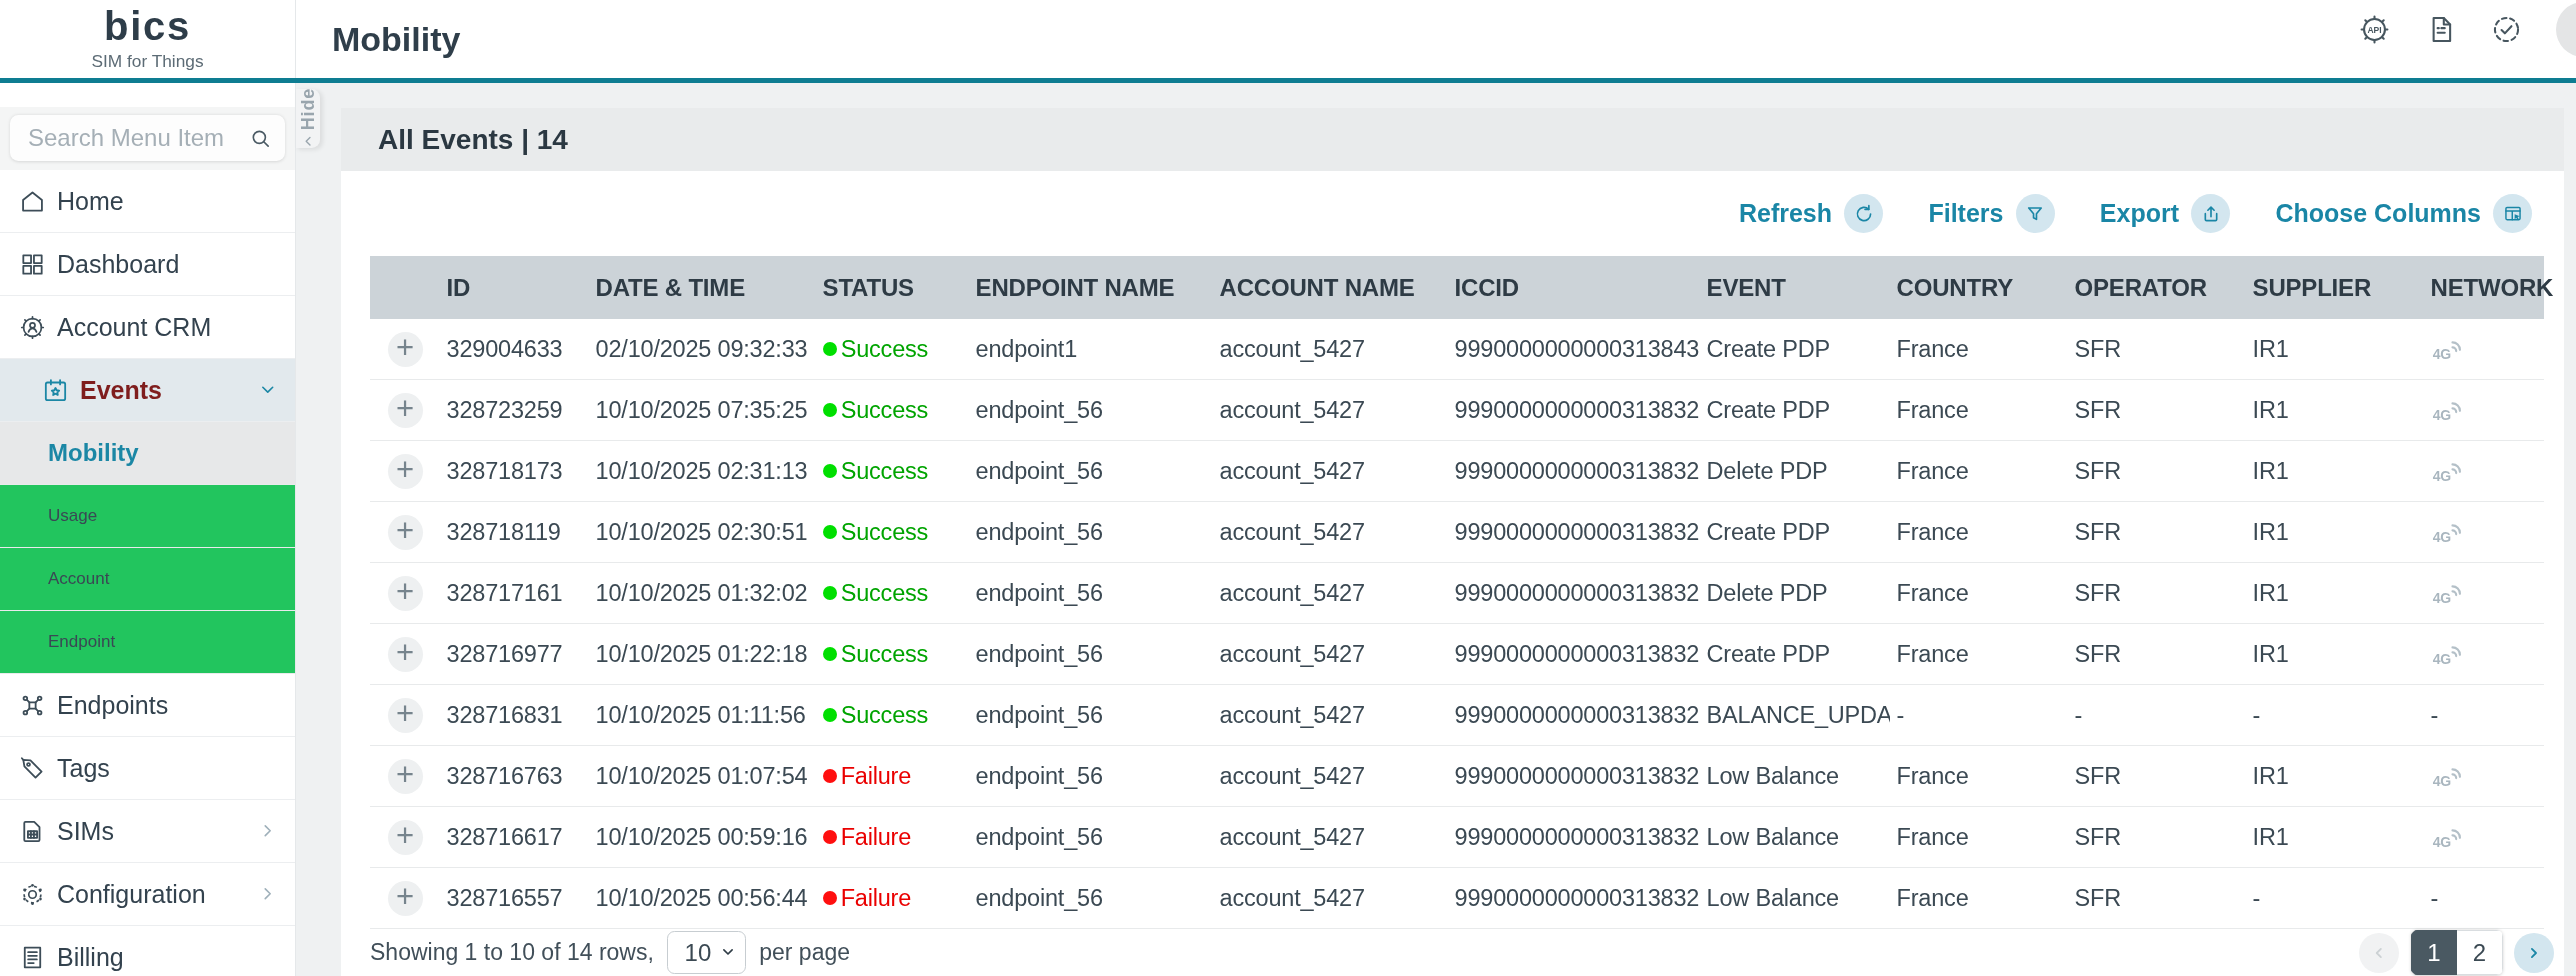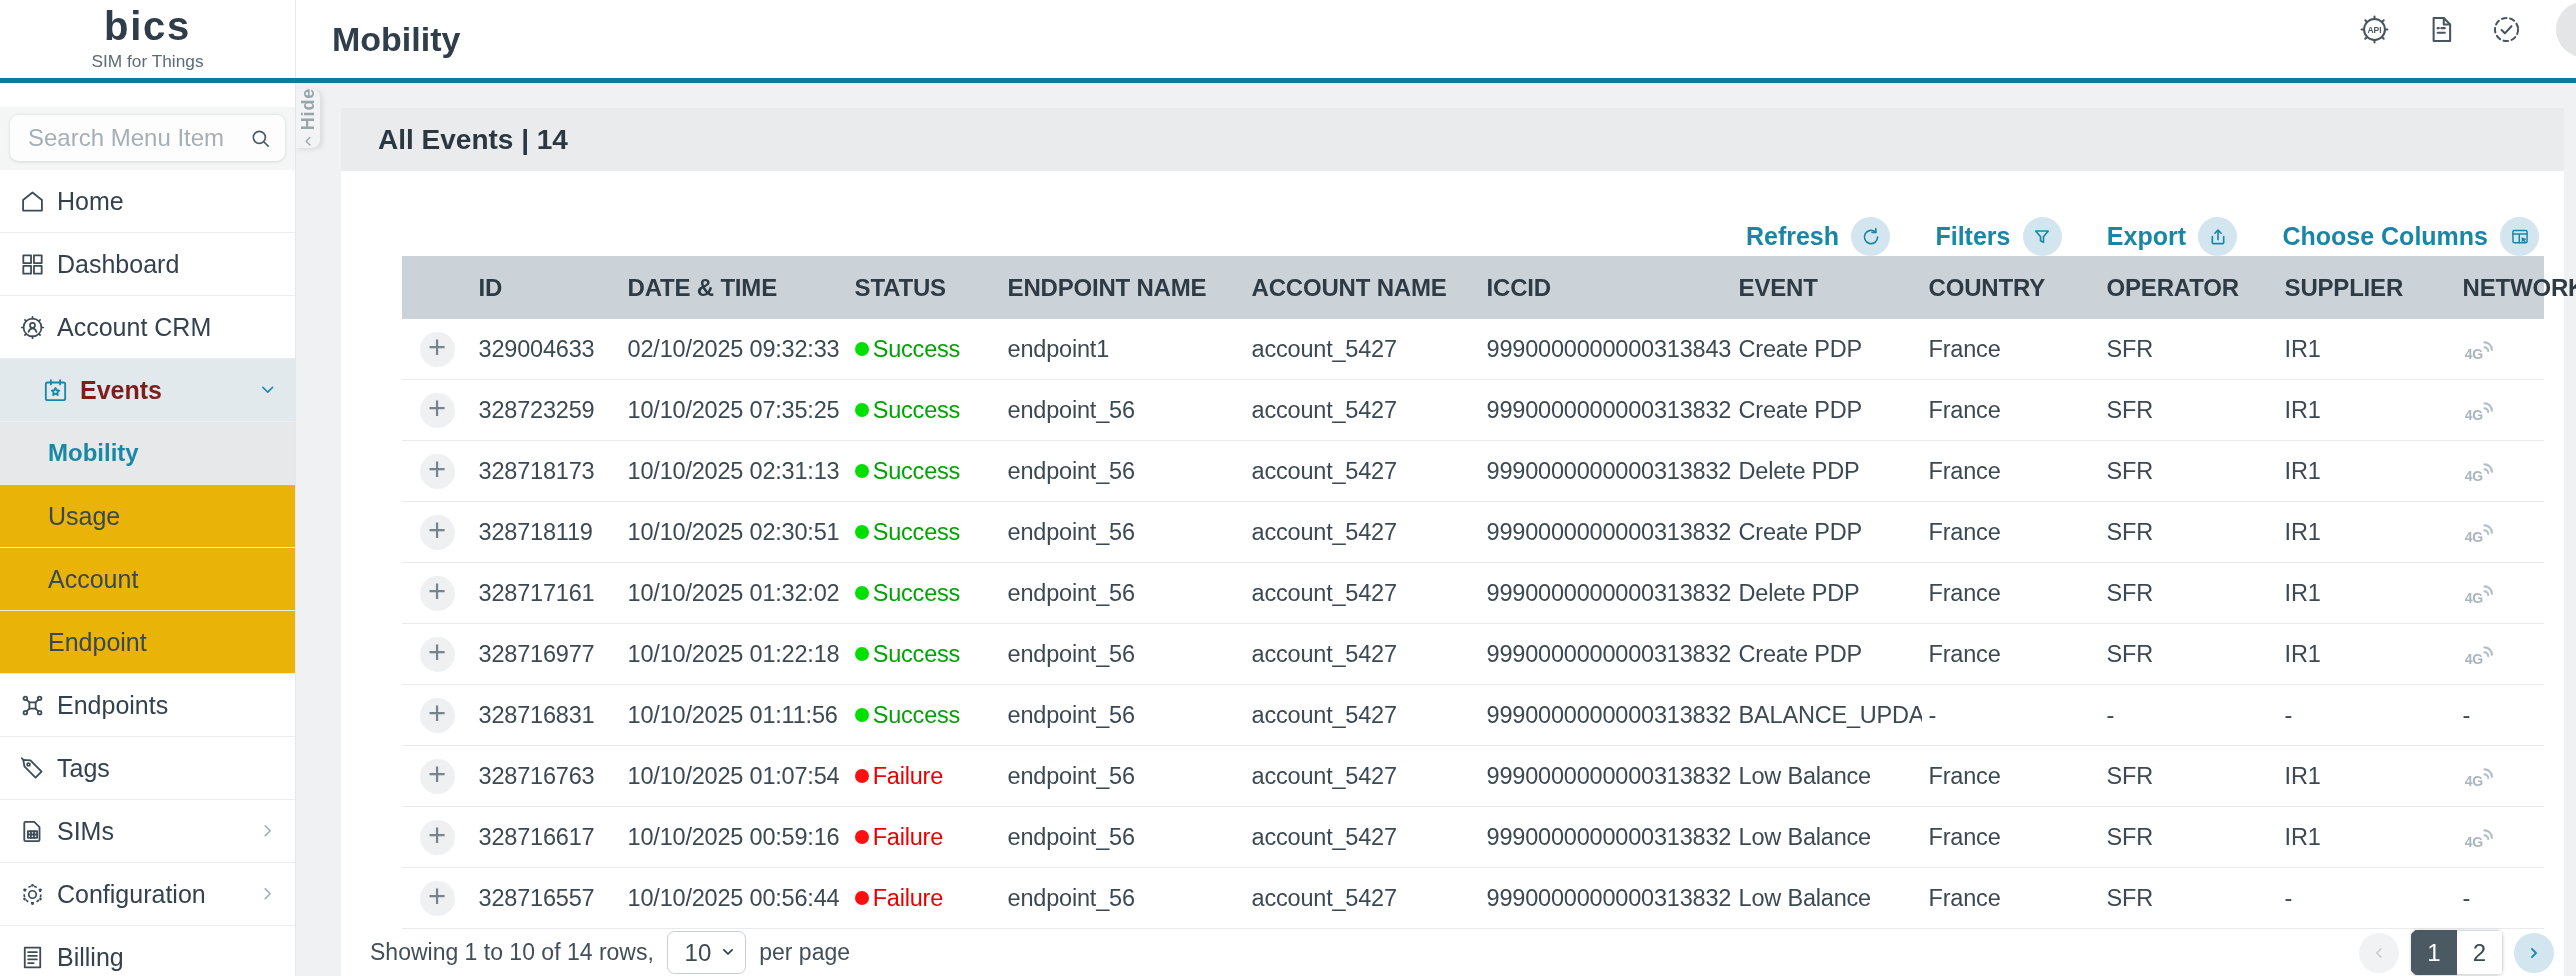--- a/index.html
+++ b/index.html
@@ -28,42 +28,42 @@
   .search-icon { position:absolute; right:13.2px; top:11.6px; width:23px; height:23px; color:#4a5a64; }
   .nav-item { height:63px; display:flex; align-items:center; gap:10px; padding:0 16.5px 0 18px; border-bottom:0.8px solid #eceef0; font-size:25px; color:#33424e; cursor:pointer; }
   .nav-icon { width:29px; height:29px; flex:none; color:#3d4d58; }
   .nav-icon svg { width:100%; height:100%; }
   .nav-label { flex:1; white-space:nowrap; }
   .chev { width:21.5px; height:21.5px; color:#9fb0ba; flex:none; }
   .chev svg { width:100%; height:100%; }
   .nav-item.active { background:#e2e9ed; color:#7f1d1d; font-weight:700;padding-left:41px; }
   .nav-item.active .nav-icon { color:#1b87a5; }
   .nav-item.active .chev { color:#1b87a5; }
-  .subitem { height:63px; display:flex; align-items:center; padding-left:48px; font-size:25px; color:#3a4854; background:#eab308; border-bottom:0.8px solid #e9ebec; cursor:pointer; }
+  .subitem { height:63px; display:flex; align-items:center; padding-left:48px; font-size:17px; color:#3a4854; background:#22c55e; border-bottom:0.8px solid #e9ebec; cursor:pointer; }
   .subitem.active { background:#e7e8e9; color:#1b87a5; font-weight:700; font-size:24px; }
 
   
   .hide-tab { position:absolute; left:296px; top:89px; width:24px; height:59px; background:#f2f3f4; border-radius:0 8.3px 8.3px 0; box-shadow:2.5px 1.7px 4.1px rgba(0,0,0,.08); z-index:6; display:flex; flex-direction:column; align-items:center; justify-content:center; gap:3.3px; color:#99a5ad; cursor:pointer; }
   .hide-label { writing-mode:vertical-rl; transform:rotate(180deg); font-size:18px; font-weight:700; letter-spacing:0.8px; }
   .hide-chev { width:16.5px; height:16.5px; }
   .hide-chev svg { width:100%; height:100%; }
 
   
   .main { position:absolute; left:296px; top:83px; right:0; bottom:0; background:#eff1f2; }
   .panel { position:absolute; left:45px; top:25px; right:11.6px; bottom:0; display:flex; flex-direction:column; }
   .panel-title { height:63px; flex:none; background:#e9ebec; display:flex; align-items:center; padding-left:37px; font-size:28px; font-weight:700; color:#2b3842; }
   .panel-body { flex:1; background:#fff; display:flex; flex-direction:column; min-height:0; }
-  .actions-row { height:85px; flex:none; display:flex; align-items:flex-end; justify-content:flex-end; gap:45px; padding-right:25px; }
+  .actions-row { height:85px; flex:none; display:flex; align-items:center; justify-content:flex-end; gap:45px; padding-right:32px; }
   .action { display:flex; align-items:center; gap:12.4px; color:#1a86a6; font-size:25px; font-weight:700; cursor:pointer; }
   .action-circle { width:39px; height:39px; border-radius:50%; background:#d3e6ef; display:flex; align-items:center; justify-content:center; flex:none; }
   .action-circle svg { width:22px; height:22px; color:#1a86a6; }
 
   
   .table { margin:0 20.6px 0 29px; flex:none; }
-  .grid { display:grid; grid-template-columns:70px 149px 227px 153px 244px 235px 252px 190px 178px 178px 178px minmax(0,1fr); align-items:center;margin-left:32px; }
+  .grid { display:grid; grid-template-columns:70px 149px 227px 153px 244px 235px 252px 190px 178px 178px 178px minmax(0,1fr); align-items:center; }
   .thead { background:#ccd3d8; height:63px; font-size:24px; font-weight:600; color:#2e3b45; letter-spacing:-0.2px; }
   .th { padding-left:6.6px; white-space:nowrap; }
   .trow { height:61px; border-bottom:0.8px solid #e8eaeb; font-size:23.5px; color:#3b4953; letter-spacing:-0.2px; }
   .tcell { padding-left:6.6px; white-space:nowrap; overflow:hidden; }
   .expand-cell { display:flex; justify-content:center; padding-left:0; }
   .plus-btn { width:35px; height:35px; border-radius:50%; background:#eef0f1; color:#76848d; font-size:31px; font-weight:300; display:flex; align-items:center; justify-content:center; line-height:1; padding-bottom:3.3px; cursor:pointer; }
   .status-cell { display:flex; align-items:center; gap:4.1px; }
   .dot { width:14px; height:14px; border-radius:50%; flex:none; }
   .st-success { color:#00a400; }
   .st-success .dot { background:#00df00; }

